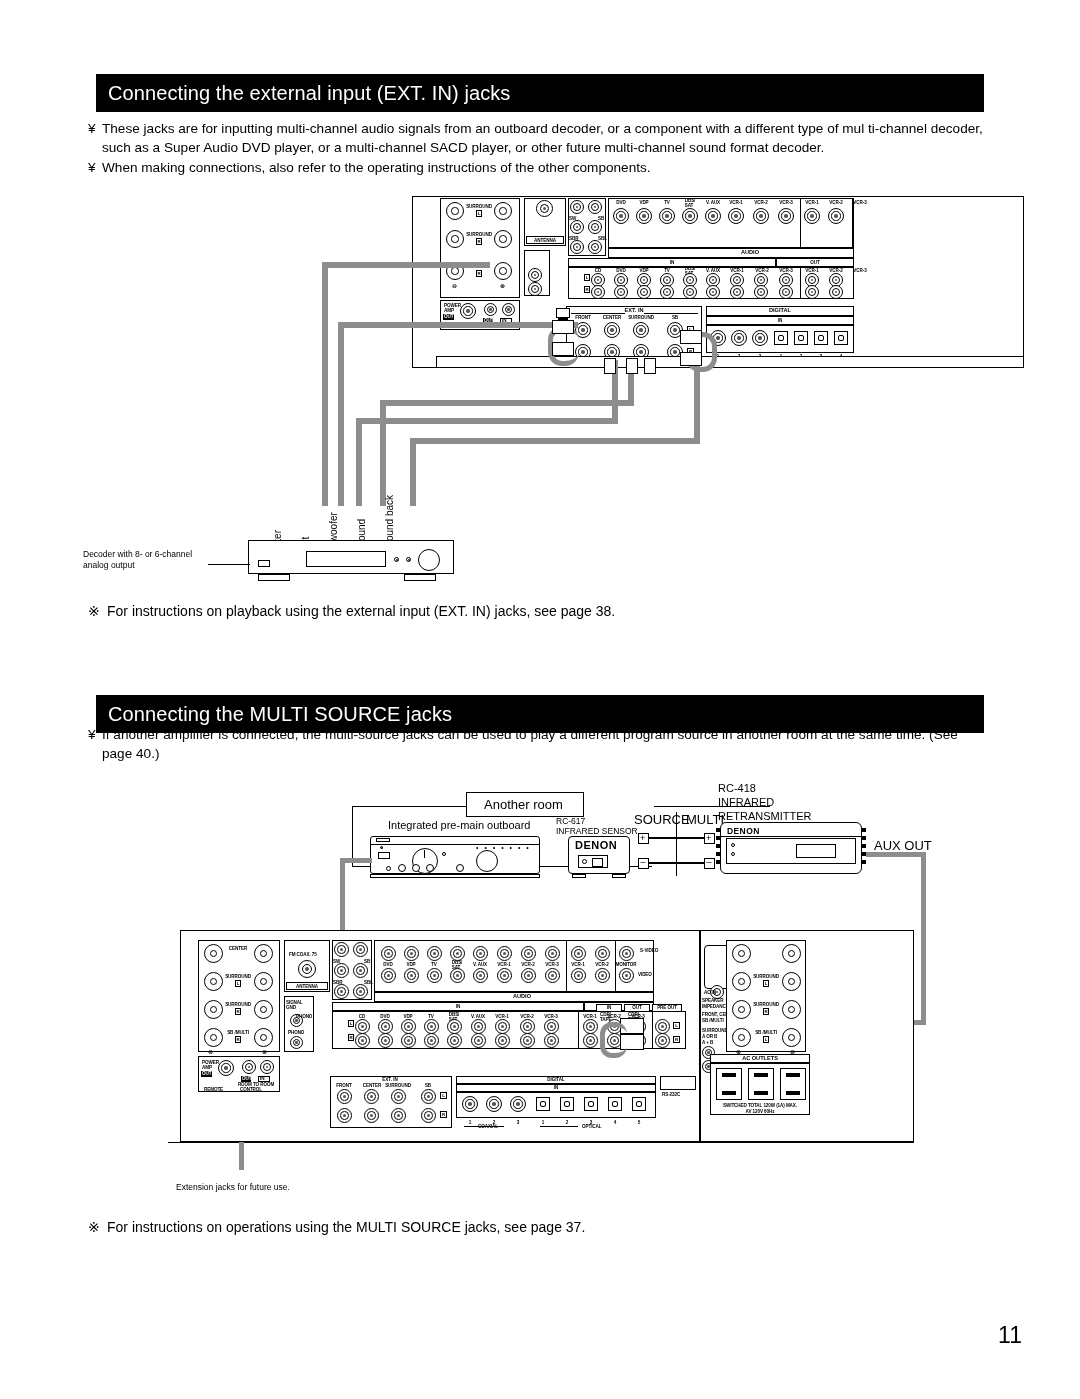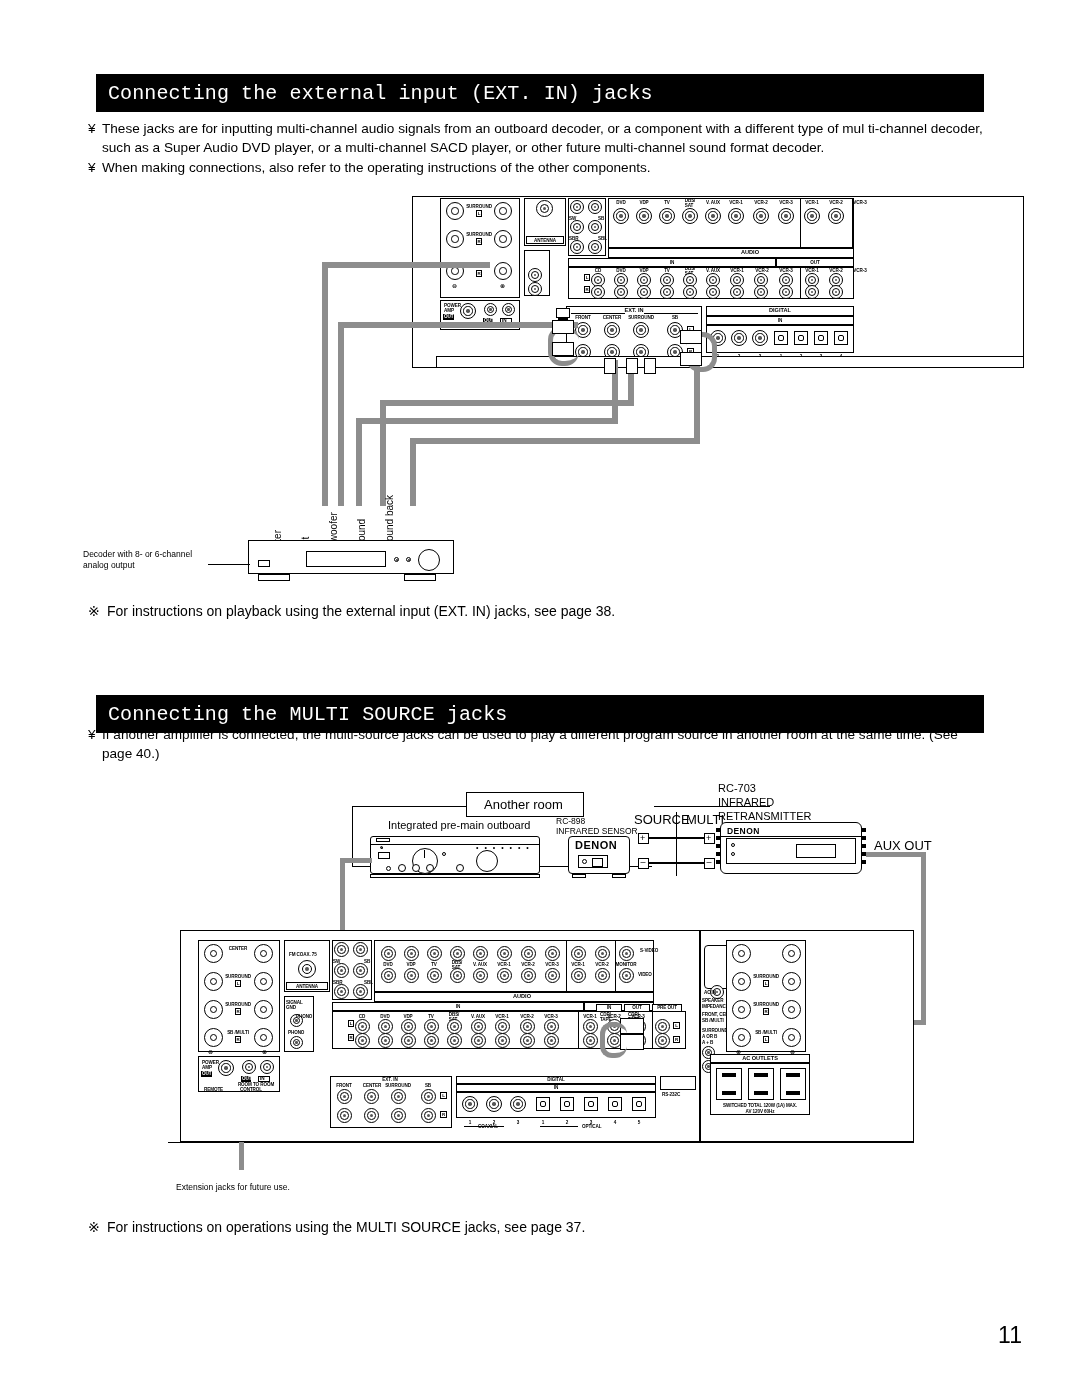--- a/index.html
+++ b/index.html
@@ -3,21 +3,21 @@
 <meta charset="utf-8">
 <style>
   html,body{margin:0;padding:0;background:#fff;}
   body{width:1080px;height:1399px;position:relative;
        font-family:"Liberation Sans","DejaVu Sans",sans-serif;color:#000;}
   .page{position:absolute;inset:0;}
 
   
   .sec-head{position:absolute;left:96px;width:888px;height:38px;background:#000;color:#fff;}
   .sec-head span{position:absolute;left:12px;top:50%;transform:translateY(-50%);
-     font-size:20px;font-weight:400;letter-spacing:.1px;white-space:nowrap;font-family:Liberation Mono, monospace;}
+     font-size:20px;font-weight:400;letter-spacing:.1px;white-space:nowrap;}
   #head1{top:74px;}
   #head2{top:695px;}
 
   
   .bullet{position:absolute;font-size:13.6px;line-height:18.5px;}
   .bullet .mk{position:absolute;left:0;top:0;width:14px;text-align:left;}
   .bullet .tx{display:block;margin-left:14px;}
   .note{position:absolute;font-size:14px;line-height:19px;}
   .note .mk{position:absolute;left:0;top:0;}
   .note .tx{display:block;margin-left:19px;}
@@ -336,21 +336,21 @@
     <div class="bx" style="left:442px;top:852px;width:4px;height:4px;border-radius:50%;"></div>
     <div class="bx" style="left:476px;top:850px;width:22px;height:22px;border-radius:50%;"></div>
     <div class="cap" style="left:476px;top:843px;font-size:7px;letter-spacing:2px;">• • • • • • •</div>
     <div class="bx" style="left:386px;top:866px;width:5px;height:5px;border-radius:50%;"></div>
     <div class="bx" style="left:398px;top:864px;width:8px;height:8px;border-radius:50%;"></div>
     <div class="bx" style="left:412px;top:864px;width:8px;height:8px;border-radius:50%;"></div>
     <div class="bx" style="left:426px;top:864px;width:8px;height:8px;border-radius:50%;"></div>
     <div class="bx" style="left:456px;top:864px;width:8px;height:8px;border-radius:50%;"></div>
     <div class="bx2" style="left:370px;top:874px;width:170px;height:4px;"></div>
 
-    <div class="cap" style="left:556px;top:816px;">RC-898</div>
+    <div class="cap" style="left:556px;top:816px;">RC-617</div>
     <div class="cap" style="left:556px;top:826px;">INFRARED SENSOR</div>
     <div class="bx2" style="left:568px;top:836px;width:62px;height:38px;border-radius:4px;"></div>
     <div class="cap11" style="left:575px;top:839px;font-weight:bold;letter-spacing:.5px;">DENON</div>
     <div class="bx" style="left:578px;top:855px;width:30px;height:13px;"></div>
     <div class="bx" style="left:582px;top:859px;width:5px;height:5px;border-radius:50%;"></div>
     <div class="bx" style="left:592px;top:858px;width:11px;height:9px;"></div>
     <div class="bx2" style="left:572px;top:874px;width:14px;height:4px;"></div>
     <div class="bx2" style="left:612px;top:874px;width:14px;height:4px;"></div>
 
     <div class="cap13" style="left:634px;top:812px;">SOURCE</div>
@@ -360,21 +360,21 @@
     <div class="bx" style="left:638px;top:858px;width:11px;height:11px;"></div>
     <div class="cap" style="left:640.5px;top:858px;font-size:9px;line-height:9px;">–</div>
     <div class="bx" style="left:704px;top:833px;width:11px;height:11px;"></div>
     <div class="cap" style="left:706px;top:834px;font-size:9px;line-height:9px;">+</div>
     <div class="bx" style="left:704px;top:858px;width:11px;height:11px;"></div>
     <div class="cap" style="left:706.5px;top:858px;font-size:9px;line-height:9px;">–</div>
     <div class="ln" style="left:649px;top:837px;width:55px;height:2px;"></div>
     <div class="ln" style="left:649px;top:862px;width:55px;height:2px;"></div>
     <div class="ln" style="left:676px;top:812px;width:1px;height:64px;"></div>
 
-    <div class="cap11" style="left:718px;top:782px;">RC-703</div>
+    <div class="cap11" style="left:718px;top:782px;">RC-418</div>
     <div class="cap11" style="left:718px;top:796px;">INFRARED</div>
     <div class="cap11" style="left:718px;top:810px;">RETRANSMITTER</div>
     <div class="bx2" style="left:720px;top:822px;width:142px;height:52px;border-radius:6px;"></div>
     <div class="cap" style="left:727px;top:826px;font-weight:bold;letter-spacing:.4px;">DENON</div>
     <div class="ln" style="left:720px;top:836px;width:142px;height:1px;"></div>
     <div class="bx" style="left:726px;top:838px;width:130px;height:26px;"></div>
     <div class="bx" style="left:731px;top:843px;width:4px;height:4px;border-radius:50%;"></div>
     <div class="bx" style="left:731px;top:852px;width:4px;height:4px;border-radius:50%;"></div>
     <div class="bx" style="left:796px;top:844px;width:40px;height:14px;"></div>
 

